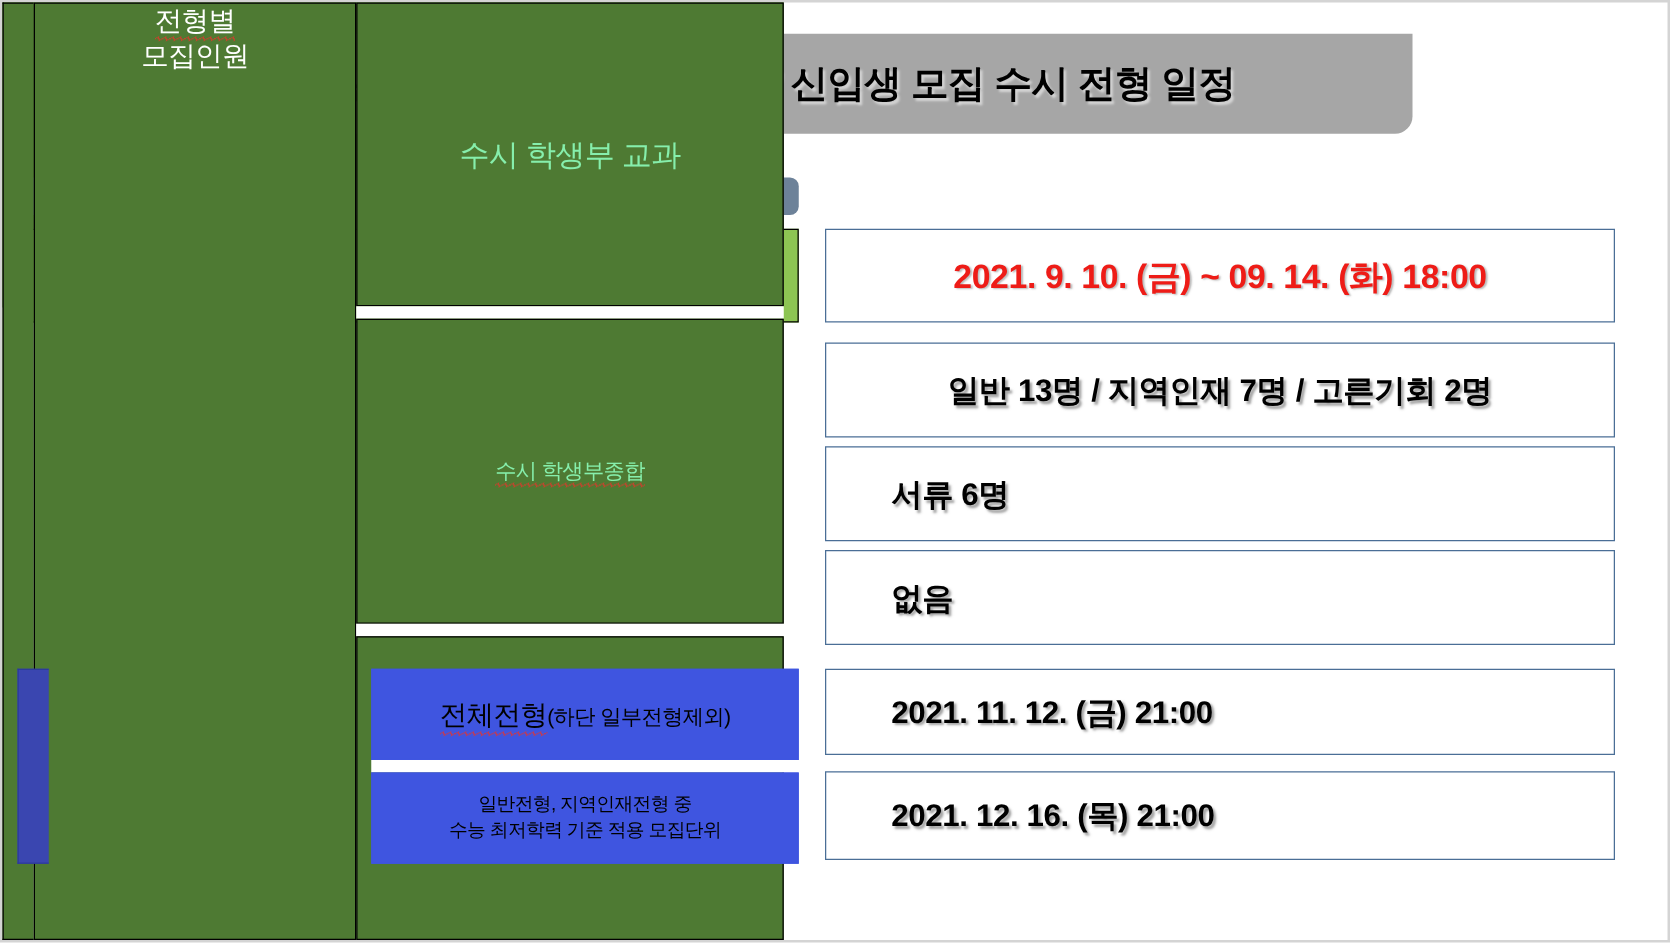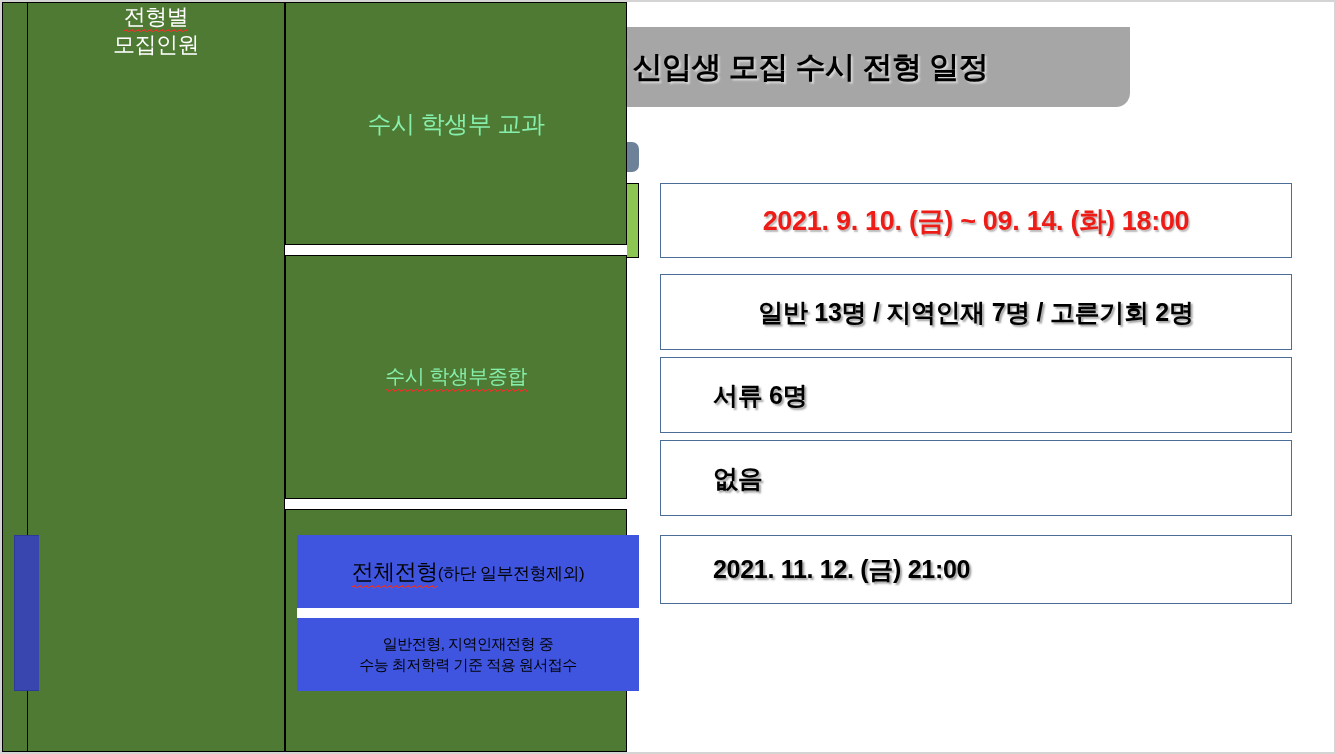--- a/index.html
+++ b/index.html
@@ -130,21 +130,21 @@
     background: #4e7a33;
     box-sizing: border-box;
     border: 1.5px solid #000000;
     color: #86efac;
     display: flex; align-items: center; justify-content: center;
     letter-spacing: -0.5px;
     text-align: center;
   }
   .sub-gap { height: 10px; flex: 0 0 10px; background: #ffffff; }
   .sub-g1 { flex: 1; font-size: 24px; }
-  .sub-g2 { flex: 1; font-size: 20px; }
+  .sub-g2 { flex: 1; font-size: 17px; }
   .sub-g3 { flex: 1; font-size: 18px; }
 
   
   .row3 {
     position: absolute;
     left: 12px; top: 533px; width: 625px; height: 156px;
   }
   .row3-accent {
     position: absolute; left: 0; top: 0;
     width: 25px; height: 100%;
@@ -296,23 +296,26 @@
     <div class="row3-subs">
       <div class="sub-blue sub-b1">
         <span>
           <span class="squig">전체전형</span><span class="small-note">(하단 일부전형제외)</span>
         </span>
       </div>
       <div class="sub-gap"></div>
       <div class="sub-blue sub-b2">
         <span>
           <span>일반전형, 지역인재전형 중</span><br>
-          <span>수능 최저학력 기준 적용 원서접수</span>
+          <span>수능 최저학력 기준 적용 모집단위</span>
         </span>
       </div>
     </div>
   </div>
 
   <div class="vbox vb5">
     <div class="vbox-inner v-black v-left">2021. 11. 12. (금) 21:00</div>
   </div>
+  <div class="vbox vb6">
+    <div class="vbox-inner v-black v-left">2021. 12. 16. (목) 21:00</div>
+  </div>
 
 </div>
 
 </body></html>

